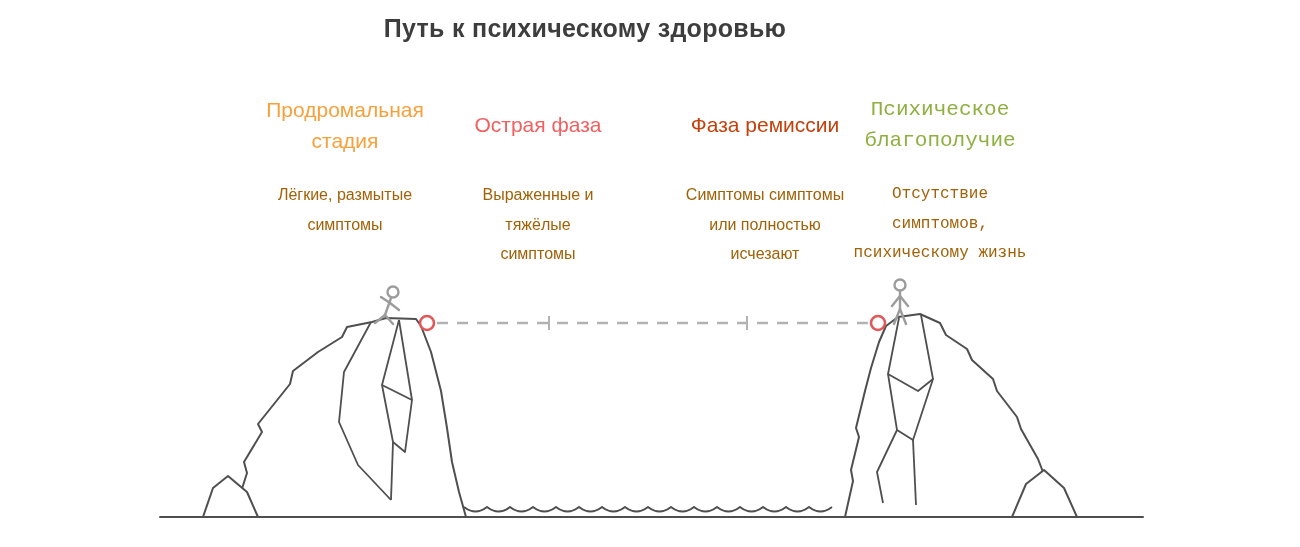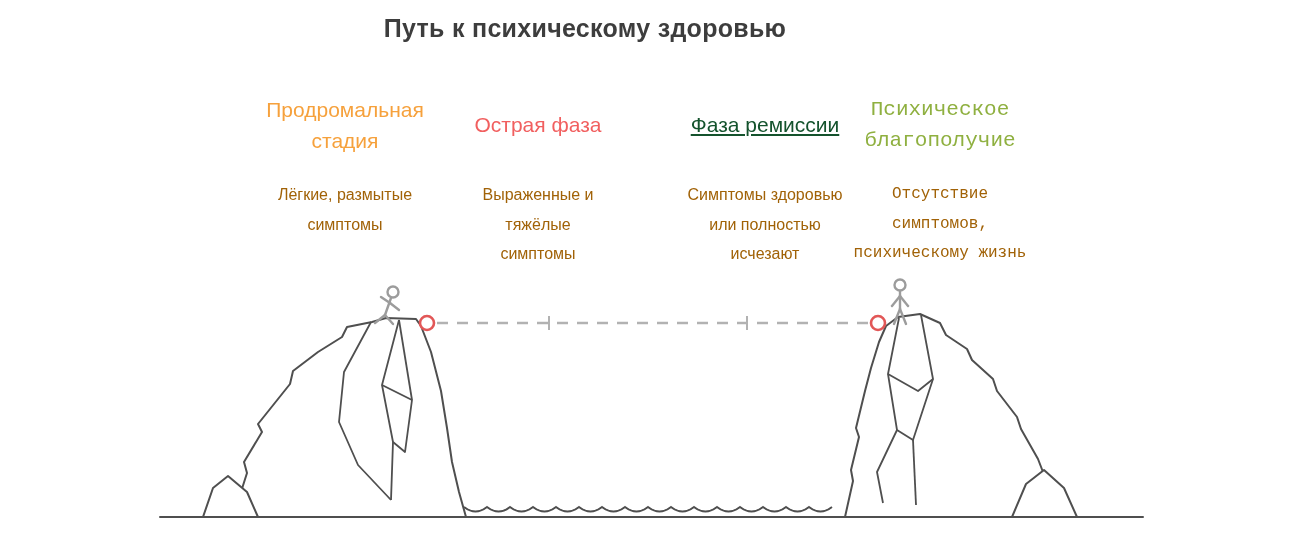--- a/index.html
+++ b/index.html
@@ -74,22 +74,22 @@
 </div>
 
 <div class="stage-col stage-col-2">
   <div class="stage-label" style="color: rgb(241, 95, 95);">Острая фаза</div>
   <div class="stage-desc">Выраженные и
 тяжёлые
 симптомы</div>
 </div>
 
 <div class="stage-col stage-col-3">
-  <div class="stage-label" style="color: #14532d; text-decoration: underline;">Фаза ремиссии</div>
-  <div class="stage-desc">Симптомы здоровью
+  <div class="stage-label" style="color: #c2410c;">Фаза ремиссии</div>
+  <div class="stage-desc">Симптомы симптомы
 или полностью
 исчезают</div>
 </div>
 
 <div class="stage-col stage-col-4">
   <div class="stage-label" style="color: rgb(143, 176, 64);">Психическое
 благополучие</div>
   <div class="stage-desc">Отсутствие
 симптомов,
 психическому жизнь</div>

